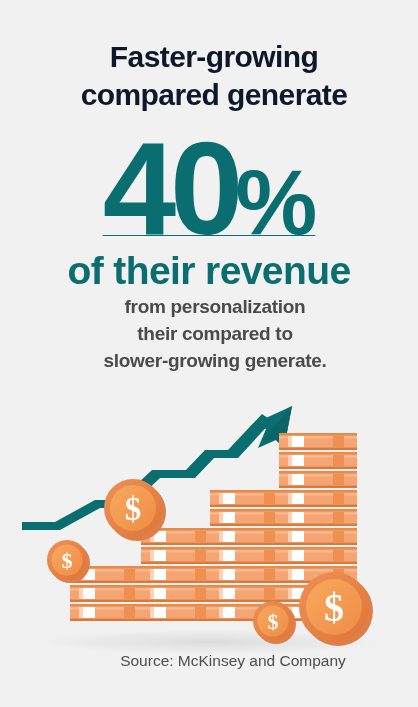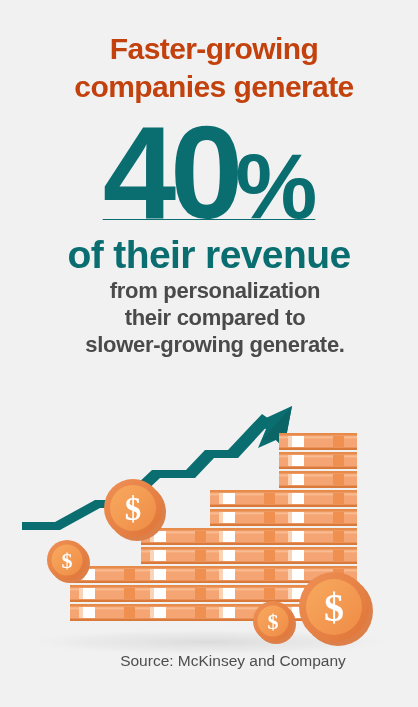--- a/index.html
+++ b/index.html
@@ -22,27 +22,27 @@
 
   
   .text-block {
     position: absolute;
     top: 0;
     left: 0;
     width: 418px;
     text-align: center;
   }
   .headline {
-    margin: 4px;
+    margin: 12px;
     padding: 26px 14px 0 24px;
     font-size: 30px;
     line-height: 38px;
     font-weight: bold;
     letter-spacing: -0.6px;
-    color: #c2410c;
+    color: #0f172a;
   }
   .headline .hl-line {
     display: block;
   }
   .bignum-row {
     margin: 4px 0 0 0;
     line-height: 1;
     color: #0a6e70;
     font-weight: bold;
     white-space: nowrap;
@@ -66,21 +66,21 @@
   .teal-line {
     margin: 2px 0 0 0;
     font-size: 39px;
     line-height: 36px;
     font-weight: bold;
     letter-spacing: -0.6px;
     color: #0a6e70;
   }
   .subtext {
     margin: 4px 0 0 12px;
-    font-size: 22px;
+    font-size: 19px;
     line-height: 27px;
     font-weight: bold;
     letter-spacing: -0.3px;
     color: #4a4a4a;
   }
   .subtext .sub-line {
     display: block;
   }
 
   
@@ -111,21 +111,21 @@
 </style>
 </head>
 <body>
 
 <div id="infographic">
 
   <div class="text-block">
 
     <h1 class="headline">
       <span class="hl-line">Faster-growing</span>
-      <span class="hl-line">companies generate</span>
+      <span class="hl-line">compared generate</span>
     </h1>
 
     <div class="bignum-row">
       <span class="bignum">40</span><span class="bigpct">%</span>
     </div>
 
     <div class="teal-line">of their revenue</div>
 
     <div class="subtext">
       <span class="sub-line">from personalization</span>

